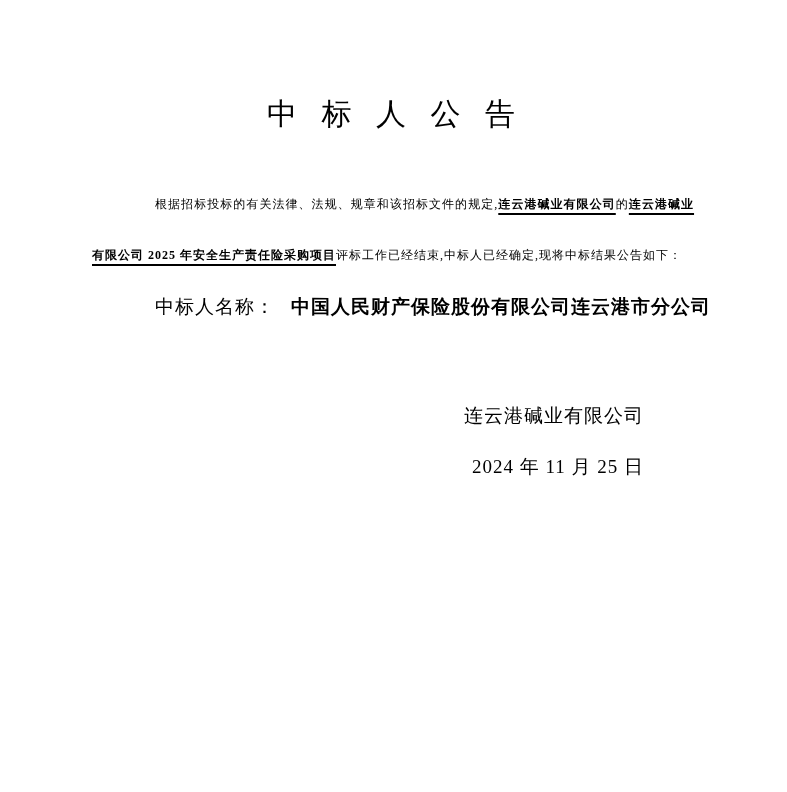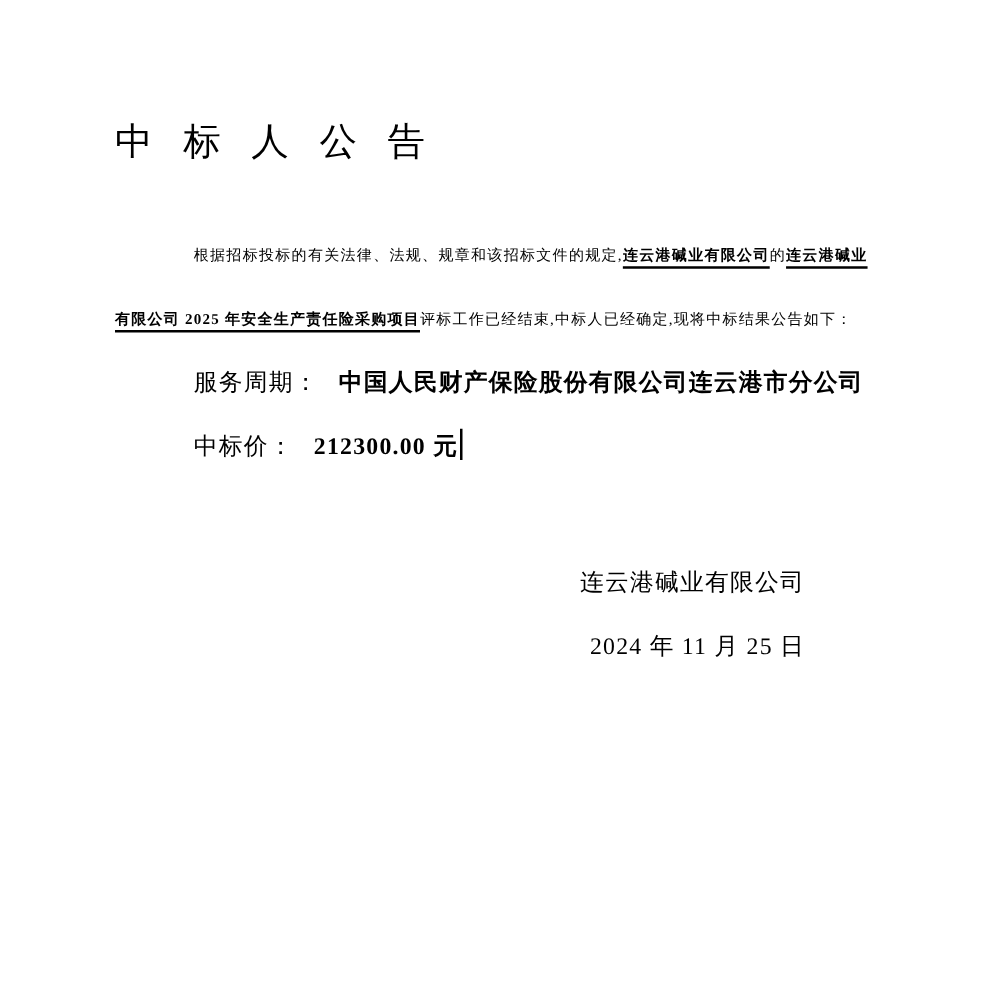--- a/index.html
+++ b/index.html
@@ -10,21 +10,21 @@
     height: 792px;
     background: #ffffff;
     color: #000000;
     font-family: "Liberation Serif", "DejaVu Serif", serif;
     overflow: hidden;
   }
   .content {
     padding: 97px 93px 0 92px; 
   }
   .doc-title {
-    text-align: left;
+    text-align: center;
     font-size: 30px;
     line-height: 34px;
     font-weight: normal;
     letter-spacing: 4px;
     word-spacing: 9px;
     white-space: nowrap;
   }
   .body-paragraph {
     margin-top: 48px;
     font-size: 12px;
@@ -69,23 +69,22 @@
 </head>
 <body>
 
 <div class="page">
   <div class="content">
 
     <div class="doc-title">中 标 人 公 告</div>
 
     <p class="body-paragraph"><span>根据招标投标的有关法律、法规、规章和该招标文件的规定,</span><span class="bu">连云港碱业有限公司</span><span>的</span><span class="bu">连云港碱业有限公司 2025 年安全生产责任险采购项目</span><span>评标工作已经结束,中标人已经确定,现将中标结果公告如下：</span></p>
 
-    <div class="field-row"><span class="field-label">服务周期：</span><span class="field-value">中国人民财产保险股份有限公司连云港市分公司</span></div>
+    <div class="field-row"><span class="field-label">中标人名称：</span><span class="field-value">中国人民财产保险股份有限公司连云港市分公司</span></div>
 
-    <div class="field-row"><span class="field-label">中标价：</span><span class="field-value">212300.00 元</span><span class="caret"></span></div>
 
 
     <div class="signature-block">
       <div class="signature-line">连云港碱业有限公司</div>
       <div class="signature-line">2024 年 11 月 25 日</div>
     </div>
 
   </div>
 </div>
 

